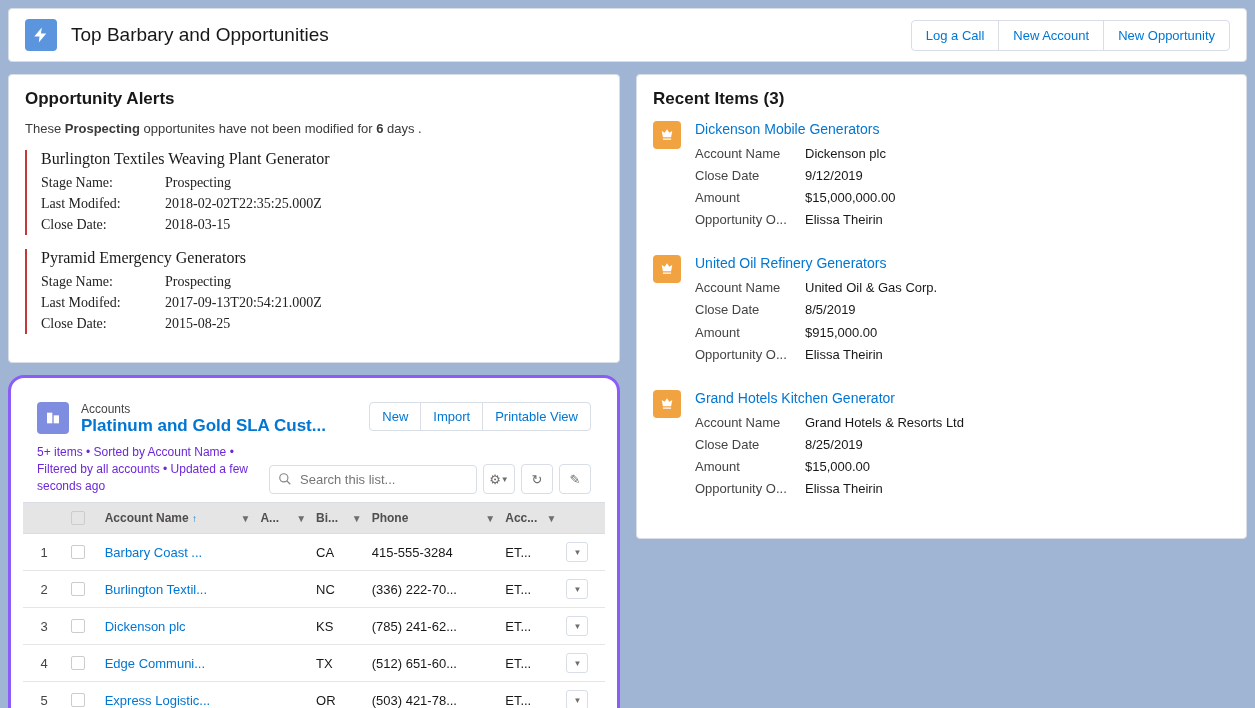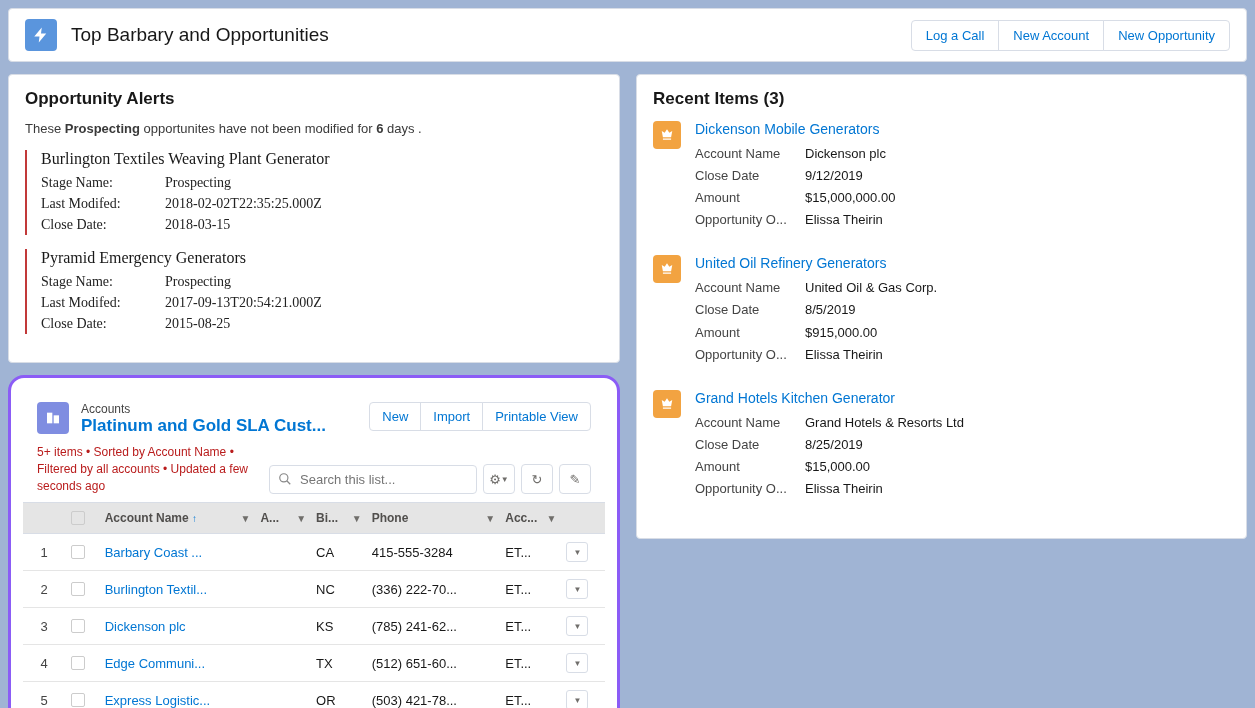--- a/index.html
+++ b/index.html
@@ -32,21 +32,21 @@
 .listview-card { background: #fff; border-radius: 16px; border: 3px solid #8b5cf6; padding: 12px; }
 .lv-top { padding: 12px 14px 8px; }
 .lv-header-row { display: flex; justify-content: space-between; align-items: flex-start; }
 .lv-left { display: flex; gap: 12px; }
 .acct-icon { width: 32px; height: 32px; background: #7f8de1; border-radius: 4px; display:flex; align-items:center; justify-content:center; color:#fff; flex-shrink: 0; }
 .lv-title-block { max-width: 280px; }
 .lv-obj { font-size: 12px; color: #444; }
 .lv-name { font-size: 17px; font-weight: 600; color: #0176d3; white-space: nowrap; overflow: hidden; text-overflow: ellipsis; }
 .lv-btns { display: flex; }
 .lv-btns .btn { padding: 6px 12px; font-size: 13px; }
-.lv-meta { font-size: 12px; color: #b91c1c; margin-top: 6px; line-height: 1.4; }
+.lv-meta { font-size: 12px; color: #6d28d9; margin-top: 6px; line-height: 1.4; }
 
 .lv-toolbar { display: flex; align-items: center; gap: 6px; margin-top: 6px; justify-content: flex-end; }
 .search-wrap { position: relative; flex: 1; max-width: 240px; }
 .search-wrap input { width: 100%; padding: 6px 8px 6px 30px; border: 1px solid #d8dde6; border-radius: 4px; font-size: 13px; }
 .search-wrap .s-icon { position: absolute; left: 9px; top: 7px; color: #888; }
 .icon-btn { width: 32px; height: 30px; border: 1px solid #d8dde6; border-radius: 4px; background: #fff; display:flex; align-items:center; justify-content:center; color: #706e6b; cursor:pointer; font-size: 13px; }
 
 table.lv { width: 100%; border-collapse: collapse; table-layout: fixed; }
 table.lv th { text-align: left; font-size: 12px; font-weight: 600; padding: 8px 6px; background: #e5e5e5; border-top: 1px solid #d8dde6; border-bottom: 1px solid #d8dde6; color: #514f4d; position: relative; white-space: nowrap; overflow: hidden; }
 table.lv th .sort-arrow { color: #0176d3; font-size: 10px; }

